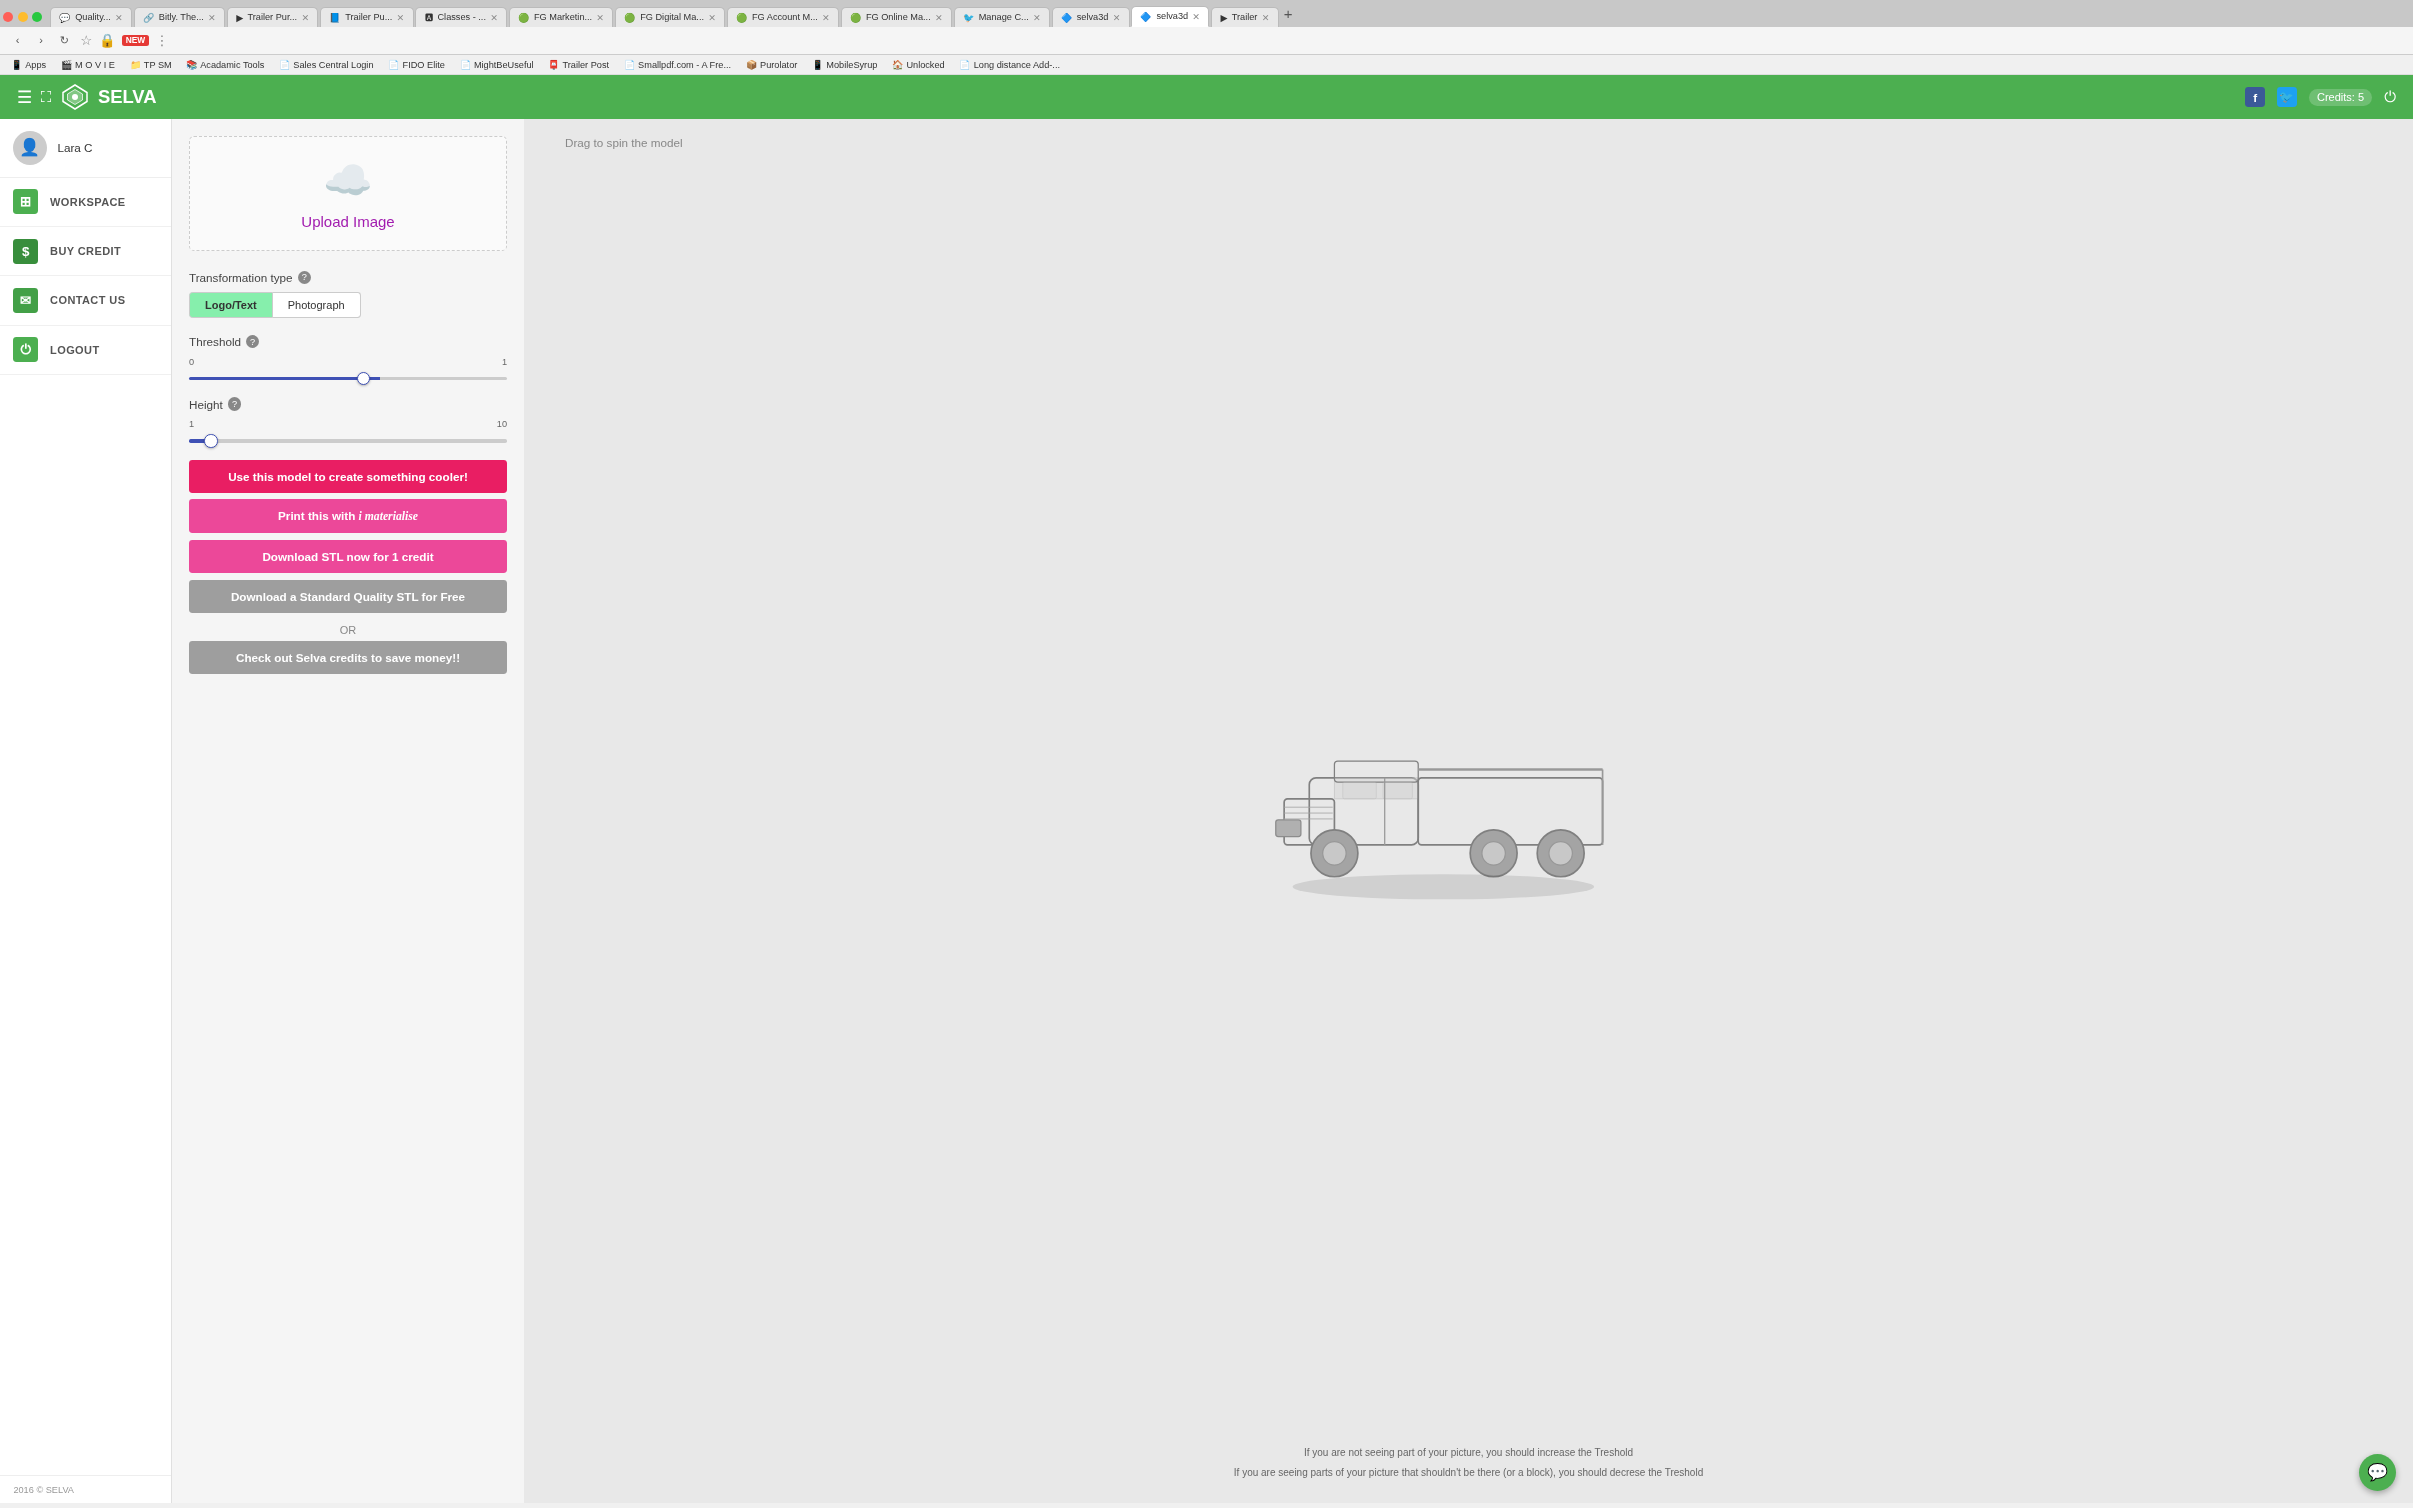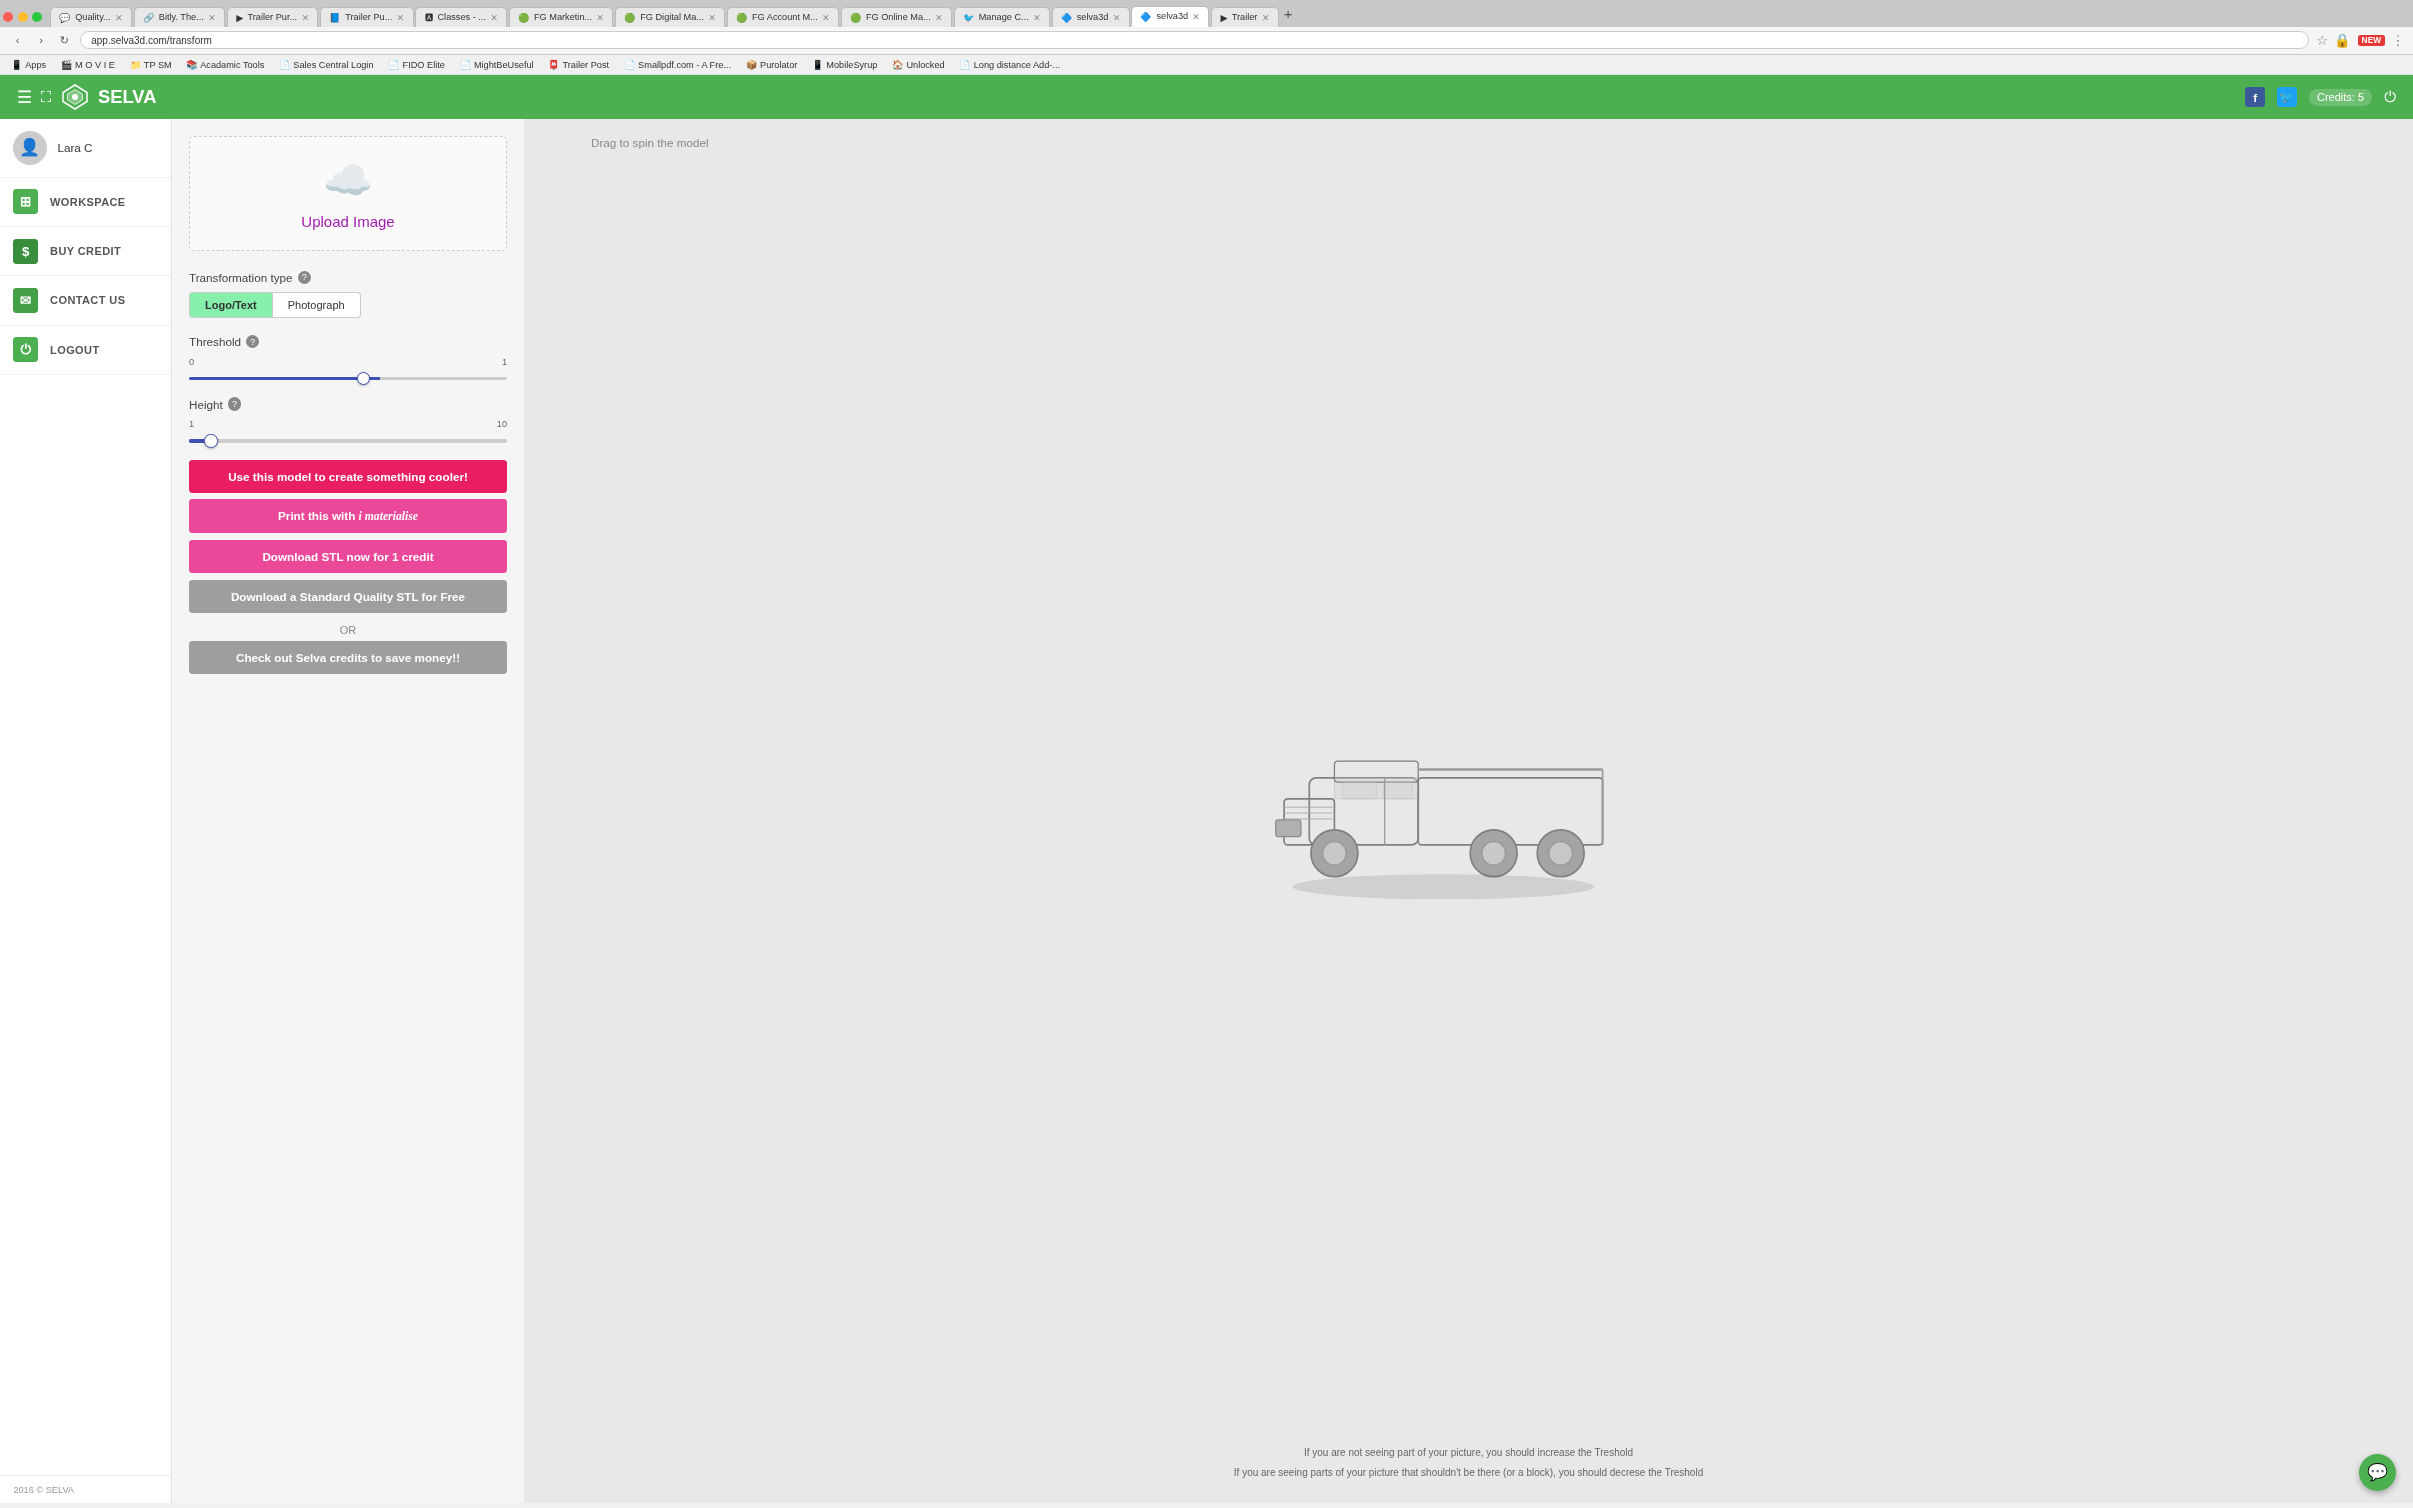--- a/index.html
+++ b/index.html
@@ -299,21 +299,21 @@
       color: #888;
       margin: 5px 0;
     }
 
     
     .drag-hint {
       font-size: 11.7px;
       color: #888;
       margin-bottom: 17px;
       align-self: flex-start;
-      margin-left: 50px;
+      margin-left: 24px;
     }
     .model-container {
       flex: 1;
       display: flex;
       align-items: center;
       justify-content: center;
       width: 100%;
     }
     .truck-model {
       width: 419px;
@@ -428,21 +428,20 @@
     </div>
     <div style="margin-bottom:5px;margin-left:3.4px;color:#555;font-size:15px;cursor:pointer;">+</div>
   </div>
 
   <div class="address-bar">
     <div class="nav-controls">
       <button class="nav-btn">‹</button>
       <button class="nav-btn">›</button>
       <button class="nav-btn">↻</button>
     </div>
-    <input class="url-bar" type="text" value="app.selva3d.com/transform" style="">
     <div style="display:flex;gap:6.7px;align-items:center;">
       <span style="font-size:13.4px;color:#888;">☆</span>
       <span style="font-size:13.4px;color:#888;">🔒</span>
       <span style="background:#e53935;color:#fff;font-size:8.4px;padding:0.8px 3.4px;border-radius:2.5px;font-weight:bold;">NEW</span>
       <span style="font-size:13.4px;color:#888;">⋮</span>
     </div>
   </div>
 
   <div class="bookmarks-bar">
     <div class="bookmark">📱 Apps</div>

